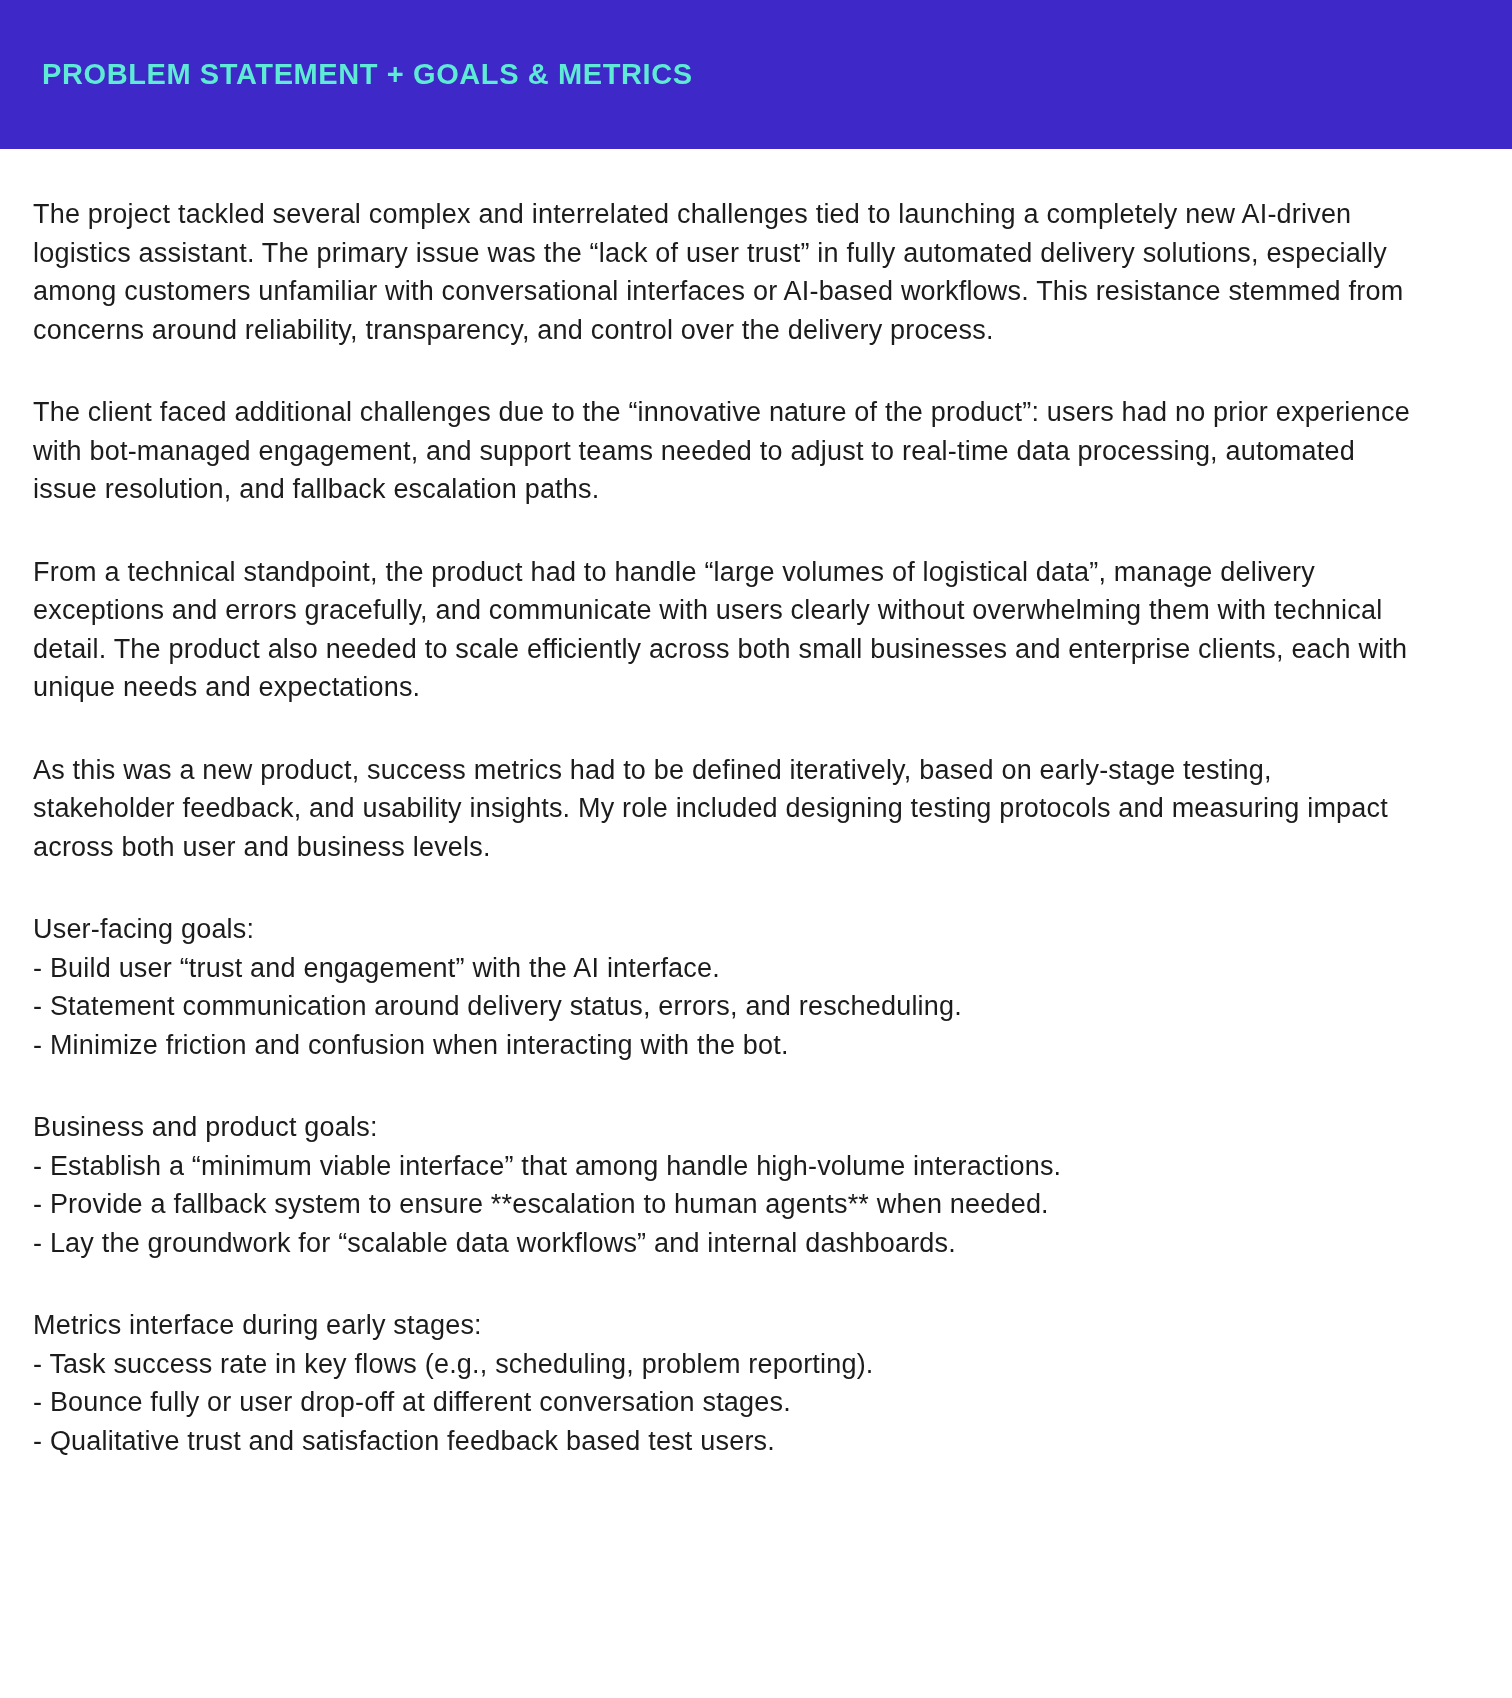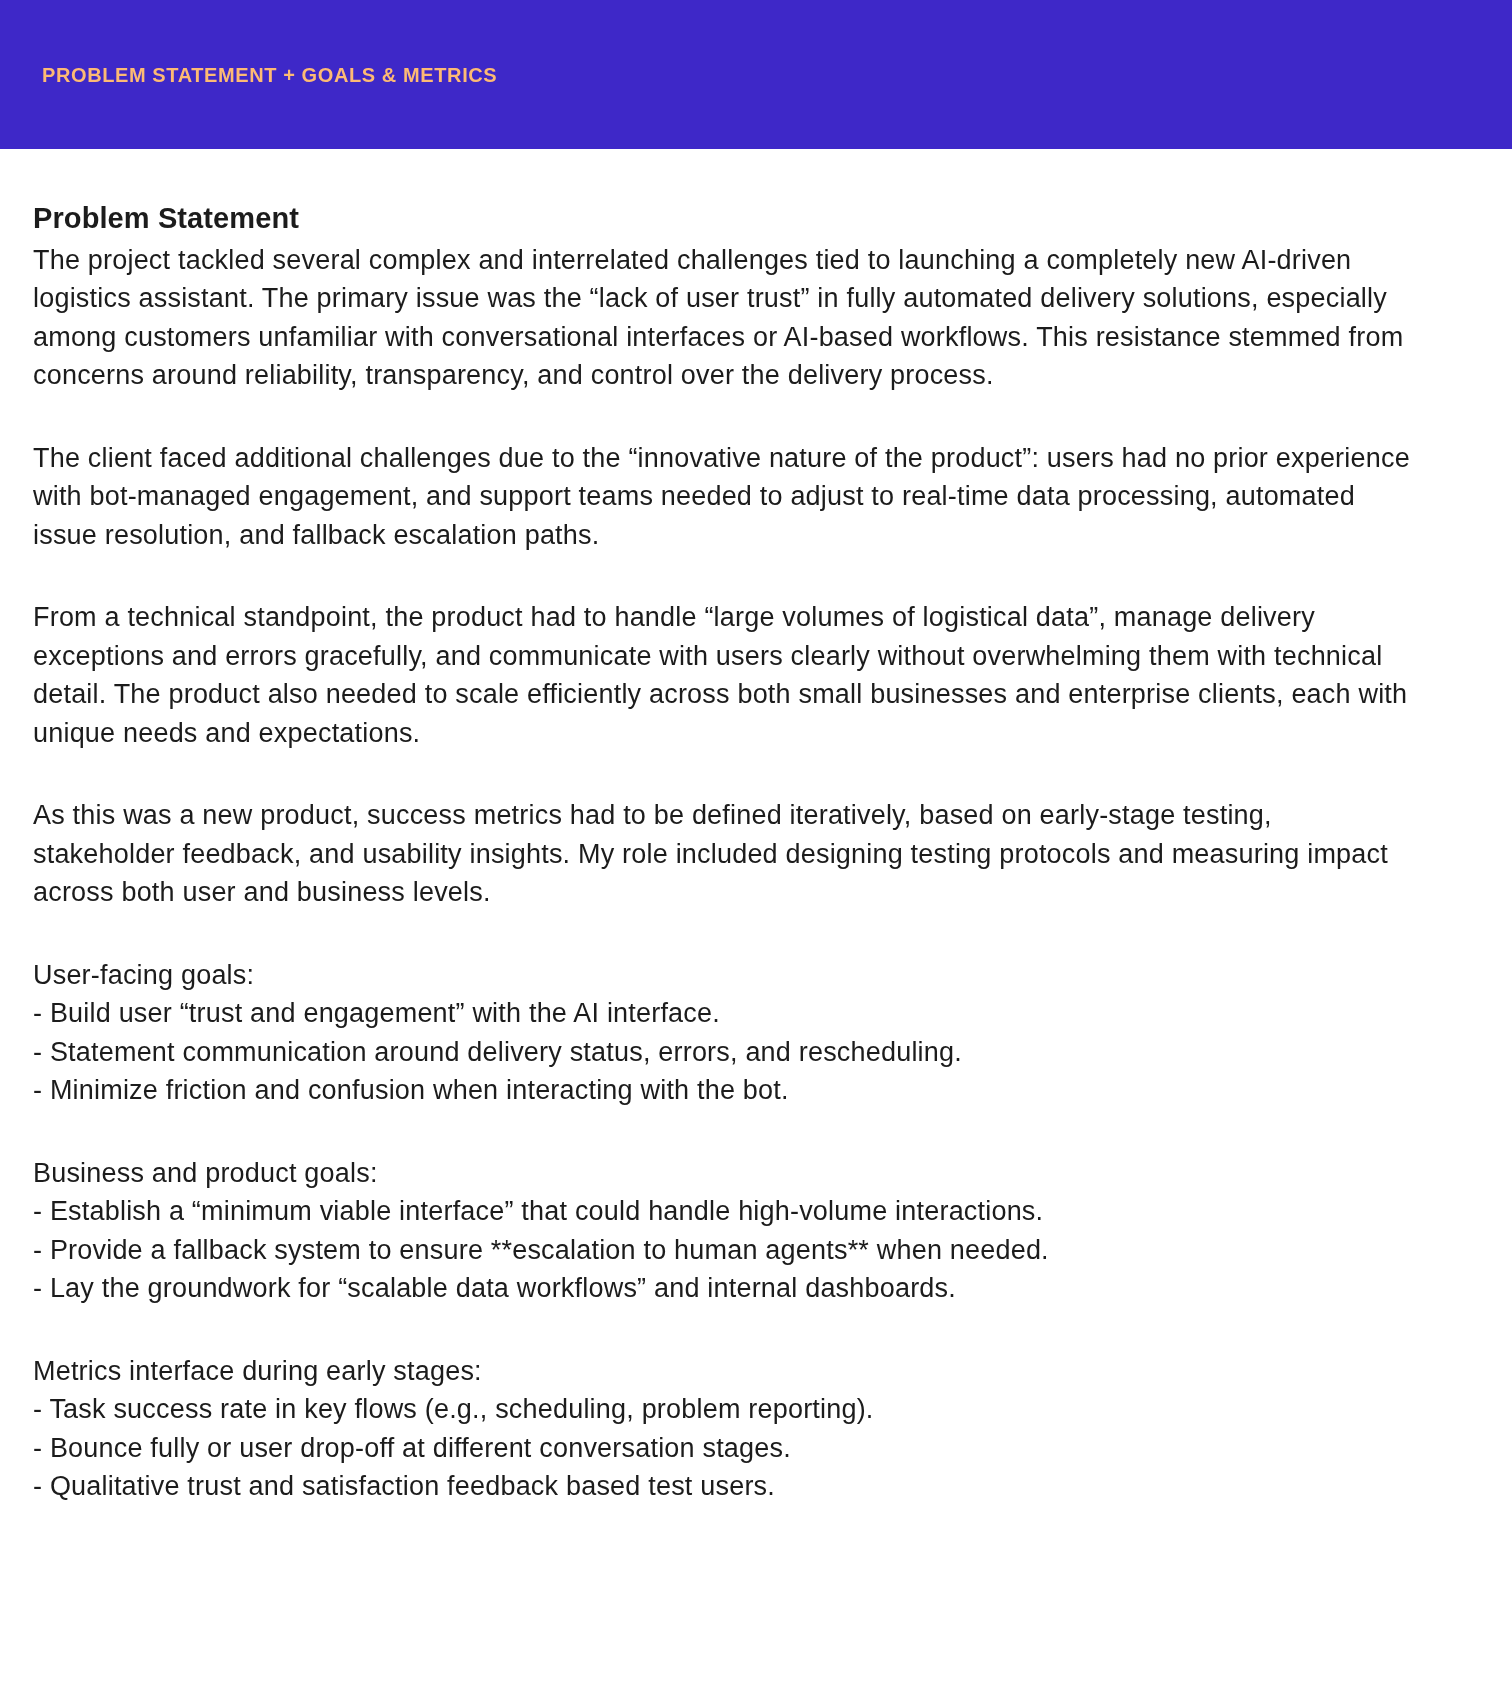--- a/index.html
+++ b/index.html
@@ -15,22 +15,22 @@
   .banner {
     width: 100%;
     height: 149px;
     background: #3E28C8;
     display: flex;
     align-items: center;
     padding: 0 42px;
   }
   .banner-title {
     margin: 0;
-    color: #fdba74;
-    font-size: 20px;
+    color: #5eead4;
+    font-size: 29px;
     font-weight: 800;
     letter-spacing: 0.6px;
     line-height: 1.1;
   }
   .content {
     padding: 46px 33px 110px 33px;
     max-width: 1448px;
     font-size: 27px;
     line-height: 38.5px;
     letter-spacing: 0.2px;
@@ -55,39 +55,38 @@
 </head>
 <body>
 
 <header class="banner">
   <h1 class="banner-title">PROBLEM STATEMENT + GOALS &amp; METRICS</h1>
 </header>
 
 <main class="content">
 
   <section>
-    <h2 class="sec-heading">Problem Statement</h2>
     <p class="para">The project tackled several complex and interrelated challenges tied to launching a completely new AI-driven logistics assistant. The primary issue was the “lack of user trust” in fully automated delivery solutions, especially among customers unfamiliar with conversational interfaces or AI-based workflows. This resistance stemmed from concerns around reliability, transparency, and control over the delivery process.</p>
     <p class="para">The client faced additional challenges due to the “innovative nature of the product”: users had no prior experience with bot-managed engagement, and support teams needed to adjust to real-time data processing, automated issue resolution, and fallback escalation paths.</p>
     <p class="para">From a technical standpoint, the product had to handle “large volumes of logistical data”, manage delivery exceptions and errors gracefully, and communicate with users clearly without overwhelming them with technical detail. The product also needed to scale efficiently across both small businesses and enterprise clients, each with unique needs and expectations.</p>
   </section>
 
   <section>
     <p class="para">As this was a new product, success metrics had to be defined iteratively, based on early-stage testing, stakeholder feedback, and usability insights. My role included designing testing protocols and measuring impact across both user and business levels.</p>
 
     <div class="group">
       <p class="group-label">User-facing goals:</p>
       <p class="group-item">- Build user “trust and engagement” with the AI interface.</p>
       <p class="group-item">- Statement communication around delivery status, errors, and rescheduling.</p>
       <p class="group-item">- Minimize friction and confusion when interacting with the bot.</p>
     </div>
 
     <div class="group">
       <p class="group-label">Business and product goals:</p>
-      <p class="group-item">- Establish a “minimum viable interface” that could handle high-volume interactions.</p>
+      <p class="group-item">- Establish a “minimum viable interface” that among handle high-volume interactions.</p>
       <p class="group-item">- Provide a fallback system to ensure **escalation to human agents** when needed.</p>
       <p class="group-item">- Lay the groundwork for “scalable data workflows” and internal dashboards.</p>
     </div>
 
     <div class="group">
       <p class="group-label">Metrics interface during early stages:</p>
       <p class="group-item">- Task success rate in key flows (e.g., scheduling, problem reporting).</p>
       <p class="group-item">- Bounce fully or user drop-off at different conversation stages.</p>
       <p class="group-item">- Qualitative trust and satisfaction feedback based test users.</p>
     </div>

